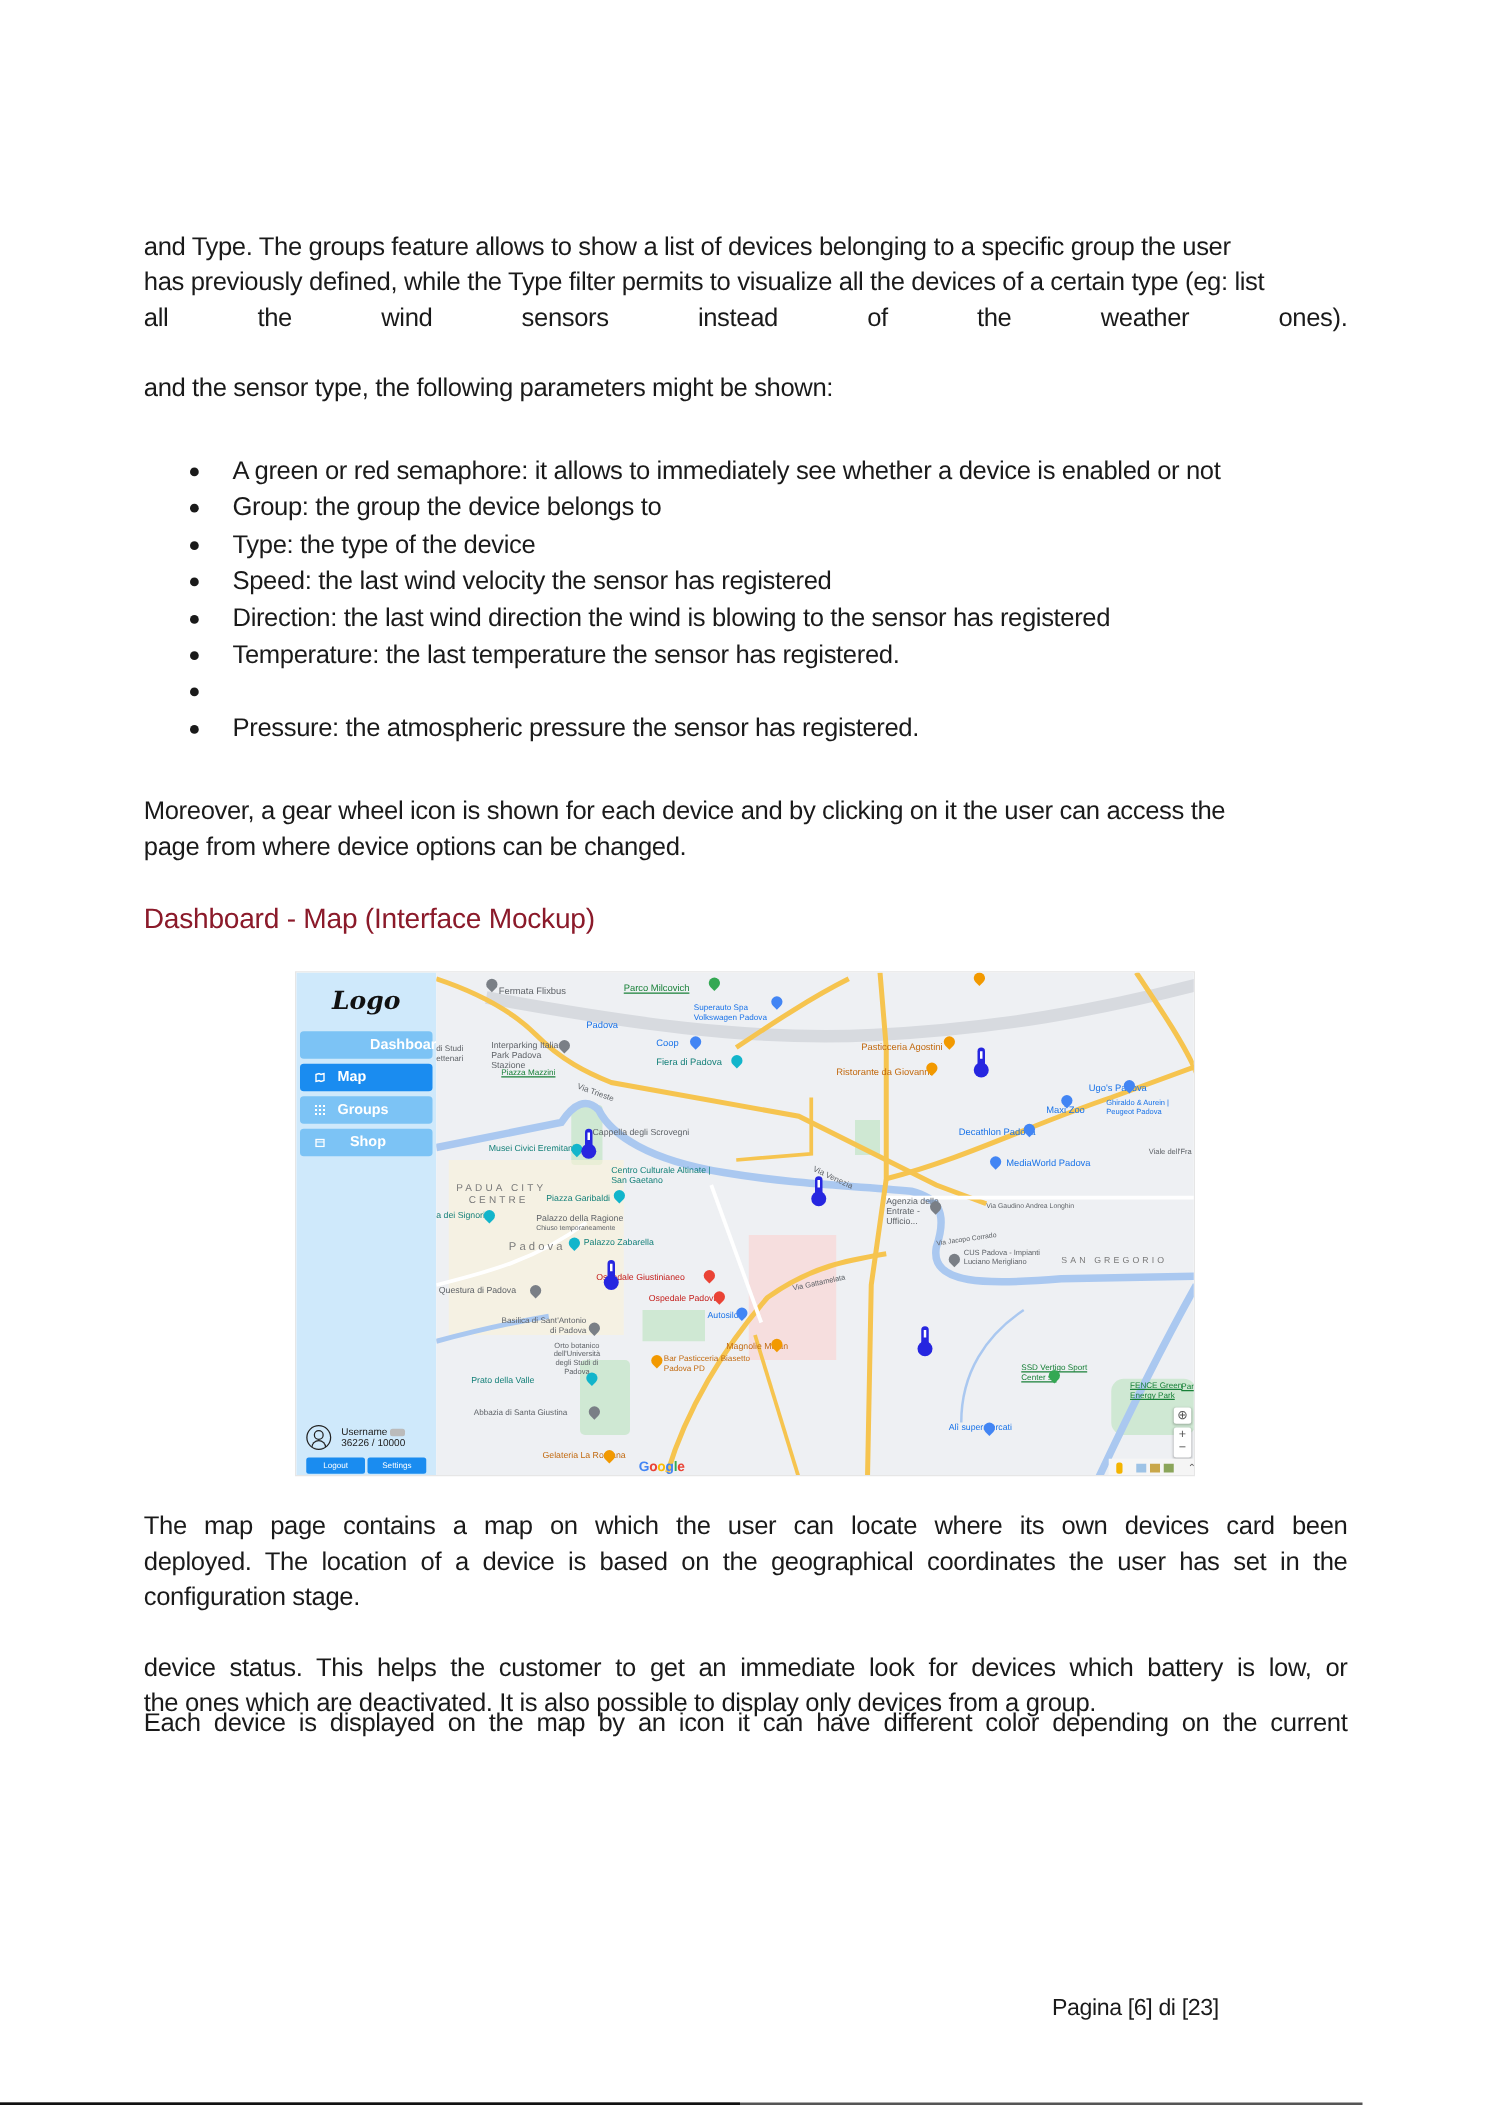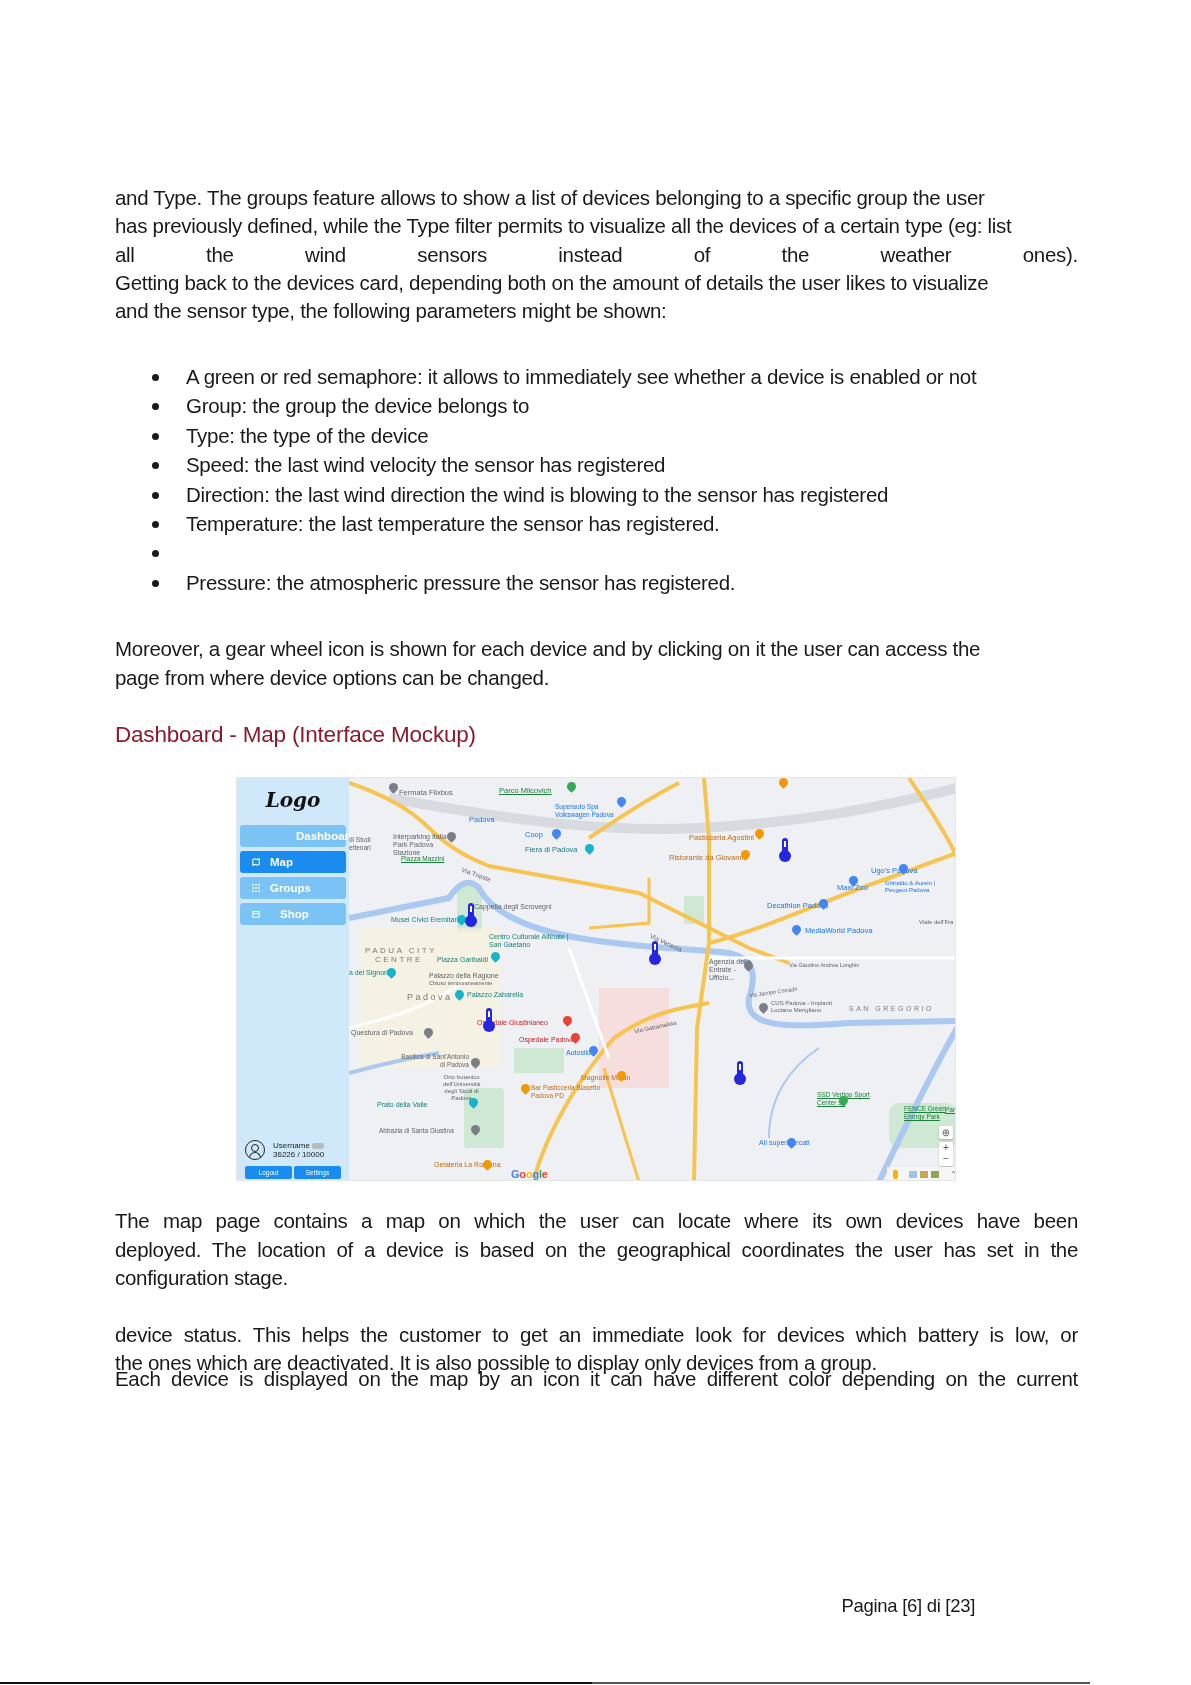--- a/index.html
+++ b/index.html
@@ -63,21 +63,20 @@
     <span>all</span>
     <span>the</span>
     <span>wind</span>
     <span>sensors</span>
     <span>instead</span>
     <span>of</span>
     <span>the</span>
     <span>weather</span>
     <span>ones).</span>
   </div>
-  <div class="p" style="top:269px;">Getting back to the devices card, depending both on the amount of details the user likes to visualize</div>
   <div class="p" style="top:297px;">and the sensor type, the following parameters might be shown:</div>
 
   <ul class="bullets">
     <li><span class="dot"></span><span>A green or red semaphore: it allows to immediately see whether a device is enabled or not</span></li>
     <li><span class="dot"></span><span>Group: the group the device belongs to</span></li>
     <li><span class="dot"></span><span>Type: the type of the device</span></li>
     <li><span class="dot"></span><span>Speed: the last wind velocity the sensor has registered</span></li>
     <li><span class="dot"></span><span>Direction: the last wind direction the wind is blowing to the sensor has registered</span></li>
     <li><span class="dot"></span><span>Temperature: the last temperature the sensor has registered.</span></li>
     <li><span class="dot"></span></li>
@@ -296,21 +295,21 @@
         <span style="width:9px;height:7px;background:#c9a74a;display:inline-block;"></span>
         <span style="width:9px;height:7px;background:#8ba55a;display:inline-block;"></span>
         <span style="margin-left:8px;color:#555;">⌃</span>
       </div>
       <span class="google">
         <span style="color:#4285f4;">G</span><span style="color:#ea4335;">o</span><span style="color:#fbbc05;">o</span><span style="color:#4285f4;">g</span><span style="color:#34a853;">l</span><span style="color:#ea4335;">e</span>
       </span>
     </div>
   </div>
 
-  <div class="p justify" style="top:1207px;text-align-last:justify;">The map page contains a map on which the user can locate where its own devices have been</div>
+  <div class="p justify" style="top:1207px;text-align-last:justify;">The map page contains a map on which the user can locate where its own devices card been</div>
   <div class="p justify" style="top:1236px;text-align-last:justify;">deployed. The location of a device is based on the geographical coordinates the user has set in the</div>
   <div class="p" style="top:1264px;">configuration stage.</div>
   <div class="p justify" style="top:1365px;text-align-last:justify;">Each device is displayed on the map by an icon it can have different color depending on the current</div>
   <div class="p justify" style="top:1321px;text-align-last:justify;">device status. This helps the customer to get an immediate look for devices which battery is low, or</div>
   <div class="p" style="top:1349px;">the ones which are deactivated. It is also possible to display only devices from a group.</div>
 
   <div class="footer">Pagina [6] di [23]</div>
   <div class="rule-bottom">
       <div class="dark"></div>
     </div>

